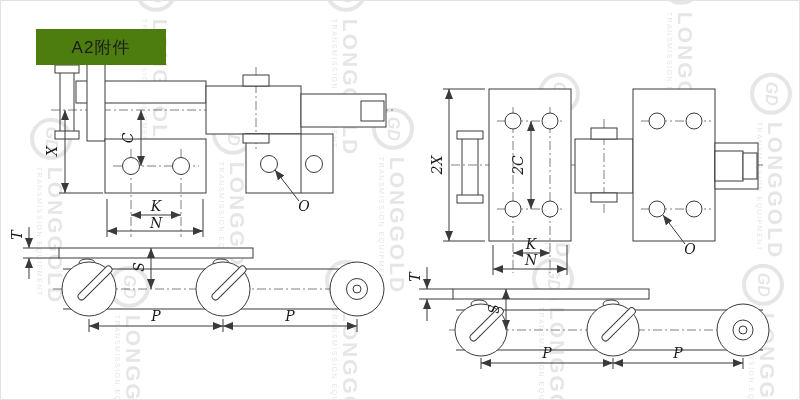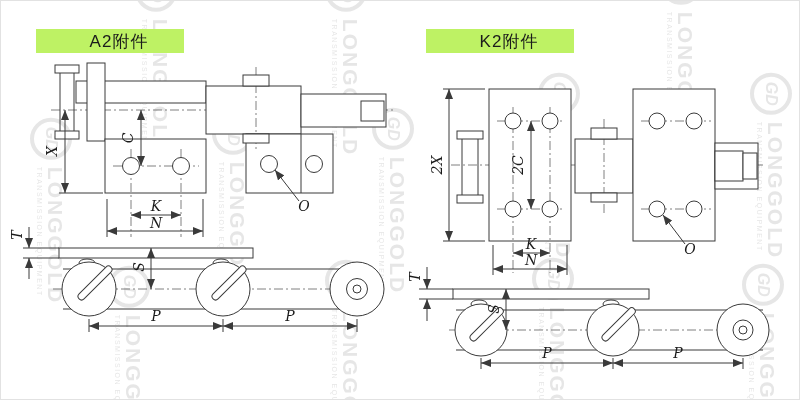--- a/index.html
+++ b/index.html
@@ -17,23 +17,23 @@
   .wm-logo{
     width:34px;height:34px;border:4px solid #d2d2d2;border-radius:50%;
     display:flex;align-items:center;justify-content:center;
     font-weight:bold;font-style:italic;font-size:16px;flex:0 0 auto;
   }
   .wm-text{display:flex;flex-direction:column;line-height:1;}
   .wm-brand{font-size:21px;font-weight:bold;letter-spacing:2px;}
   .wm-tag{font-size:7px;letter-spacing:1.5px;text-transform:uppercase;margin-top:2px;}
   
   .title{
-    position:absolute;width:130px;height:24px;background:#bef264;color:#1b1b1b;
+    position:absolute;width:130px;height:36px;background:#4d7c0f;color:#1b1b1b;
     font-size:17px;display:flex;align-items:center;justify-content:center;
-    z-index:3;letter-spacing:1px;padding-left:18px;
+    z-index:3;letter-spacing:1px;
   }
   .t-a2{left:35px;top:28px}
   .t-k2{left:425px;top:28px}
   
   svg.draw{position:absolute;left:0;top:0;z-index:2;}
   svg .s {stroke:#3a3a3a;stroke-width:1;fill:none;}
   svg .sw{stroke:#3a3a3a;stroke-width:1;fill:#ffffff;}
   svg .cl{stroke:#606060;stroke-width:.8;fill:none;stroke-dasharray:9 3 2 3;}
   svg .dim{stroke:#3a3a3a;stroke-width:1;fill:none;}
   svg text{
@@ -125,21 +125,20 @@
     </div>
   <div class="wm" style="left:762px;top:356px">
       <span class="wm-logo">GD</span>
       <span class="wm-text">
         <span class="wm-brand">LONGGOLD</span>
         <span class="wm-tag">transmission equipment</span>
       </span>
     </div>
 
   <div class="title t-a2">A2附件</div>
-  <div class="title t-k2">K2附件</div>
 
   <svg class="draw" width="800" height="400" viewBox="0 0 800 400">
     <defs>
       <marker id="ma" markerWidth="11" markerHeight="8" refX="10" refY="4" orient="auto" markerUnits="userSpaceOnUse">
           <path d="M0,0 L10,4 L0,8 Z" fill="#3a3a3a"></path>
         </marker>
       <marker id="mas" markerWidth="11" markerHeight="8" refX="1" refY="4" orient="auto" markerUnits="userSpaceOnUse">
           <path d="M11,0 L1,4 L11,8 Z" fill="#3a3a3a"></path>
         </marker>
     </defs>

